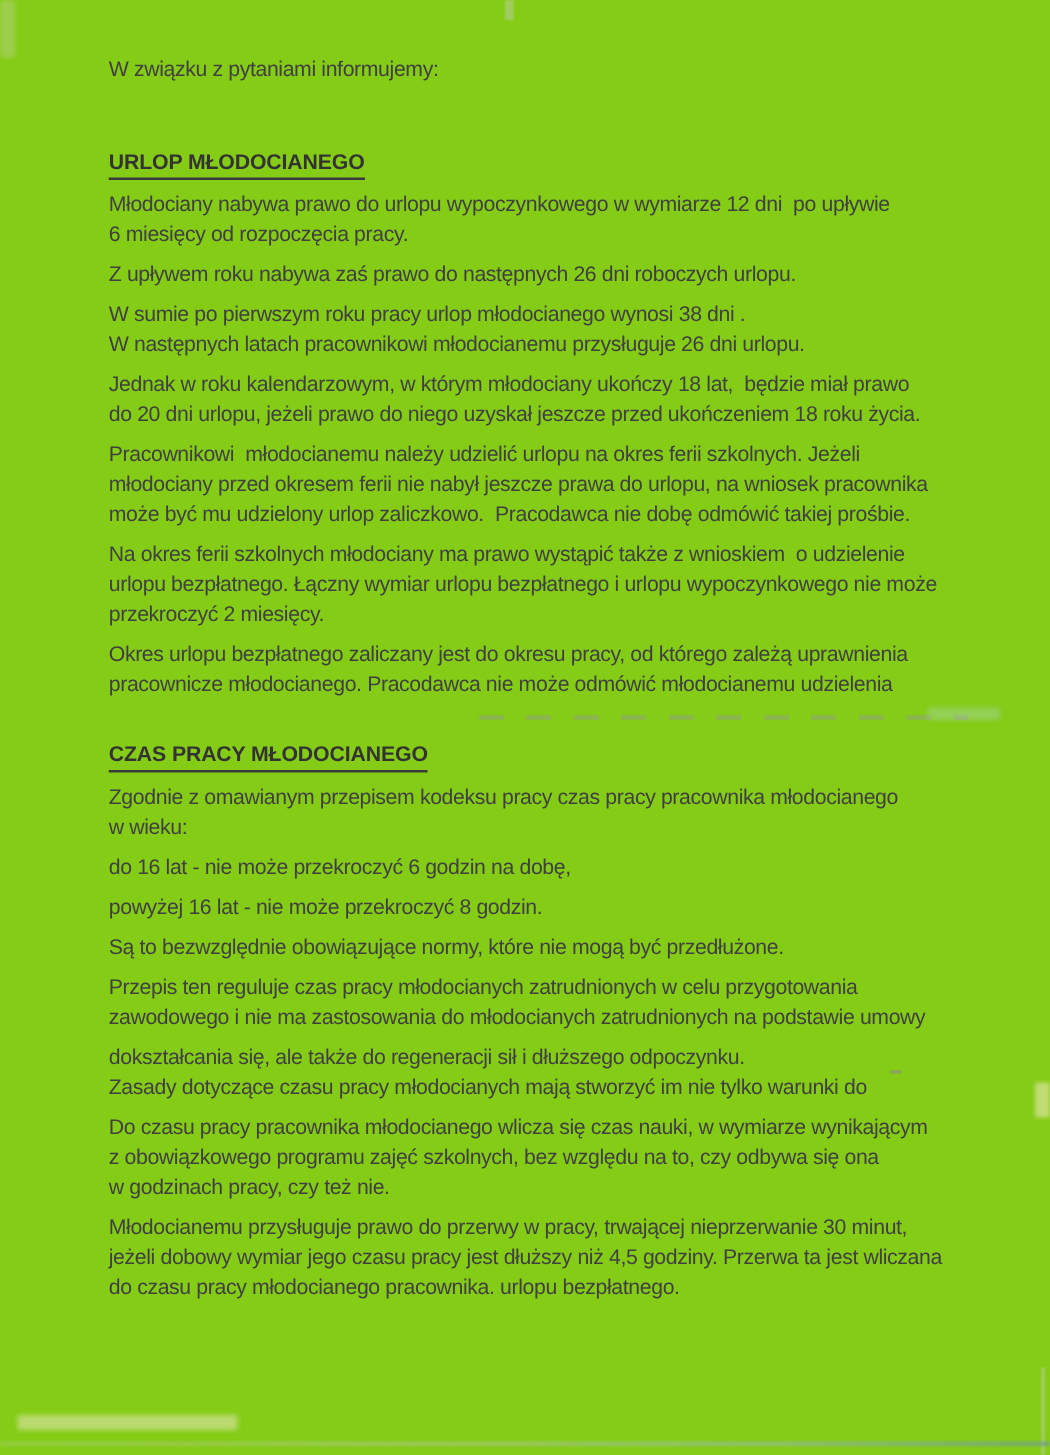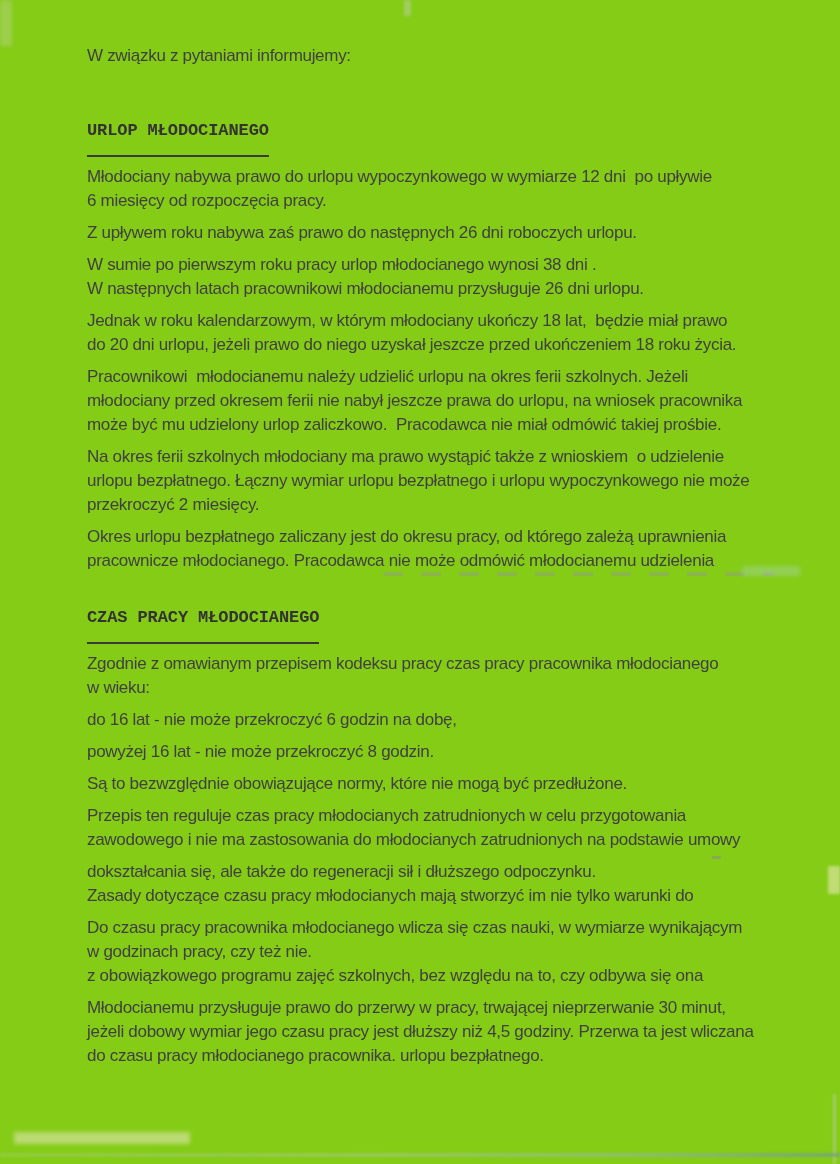--- a/index.html
+++ b/index.html
@@ -40,22 +40,21 @@
     font-weight: bold;
     color: #333333;
     letter-spacing: -0.1px;
     line-height: 24px;
   }
   .heading-1 { margin: 50px 0 8px 0; }
   .heading-2 { margin: 32px 0 8px 0; }
   .section-heading .underlined {
     display: inline-block;
     border-bottom: 2px solid #3a3a3a;
-    padding-bottom: 12px;
-    font-family: Liberation Mono, monospace;
+    padding-bottom: 0px;
   }
   .para {
     margin: 0 0 8px 0;
   }
   
   .artifact { position: absolute; pointer-events: none; }
   .a-top-corner { left: 0; top: 0; width: 12px; height: 46px;
     background: rgba(214,211,206,0.30); filter: blur(2px); }
   .a-top-tick { left: 404px; top: 0; width: 7px; height: 16px;
     background: rgba(205,205,205,0.40); filter: blur(1px); }
@@ -110,21 +109,21 @@
       </div>
 
       <div class="para">
         <div class="line">Jednak w roku kalendarzowym, w którym młodociany ukończy 18 lat,  będzie miał prawo</div>
         <div class="line">do 20 dni urlopu, jeżeli prawo do niego uzyskał jeszcze przed ukończeniem 18 roku życia.</div>
       </div>
 
       <div class="para">
         <div class="line">Pracownikowi  młodocianemu należy udzielić urlopu na okres ferii szkolnych. Jeżeli</div>
         <div class="line">młodociany przed okresem ferii nie nabył jeszcze prawa do urlopu, na wniosek pracownika</div>
-        <div class="line">może być mu udzielony urlop zaliczkowo.  Pracodawca nie miał odmówić takiej prośbie.</div>
+        <div class="line">może być mu udzielony urlop zaliczkowo.  Pracodawca nie dobę odmówić takiej prośbie.</div>
       </div>
 
       <div class="para">
         <div class="line">Na okres ferii szkolnych młodociany ma prawo wystąpić także z wnioskiem  o udzielenie</div>
         <div class="line">urlopu bezpłatnego. Łączny wymiar urlopu bezpłatnego i urlopu wypoczynkowego nie może</div>
         <div class="line">przekroczyć 2 miesięcy.</div>
       </div>
 
       <div class="para">
         <div class="line">Okres urlopu bezpłatnego zaliczany jest do okresu pracy, od którego zależą uprawnienia</div>
@@ -159,22 +158,22 @@
         <div class="line">zawodowego i nie ma zastosowania do młodocianych zatrudnionych na podstawie umowy</div>
       </div>
 
       <div class="para">
         <div class="line">dokształcania się, ale także do regeneracji sił i dłuższego odpoczynku.</div>
         <div class="line">Zasady dotyczące czasu pracy młodocianych mają stworzyć im nie tylko warunki do</div>
       </div>
 
       <div class="para">
         <div class="line">Do czasu pracy pracownika młodocianego wlicza się czas nauki, w wymiarze wynikającym</div>
+        <div class="line">z obowiązkowego programu zajęć szkolnych, bez względu na to, czy odbywa się ona</div>
         <div class="line">w godzinach pracy, czy też nie.</div>
-        <div class="line">z obowiązkowego programu zajęć szkolnych, bez względu na to, czy odbywa się ona</div>
       </div>
 
       <div class="para">
         <div class="line">Młodocianemu przysługuje prawo do przerwy w pracy, trwającej nieprzerwanie 30 minut,</div>
         <div class="line">jeżeli dobowy wymiar jego czasu pracy jest dłuższy niż 4,5 godziny. Przerwa ta jest wliczana</div>
         <div class="line">do czasu pracy młodocianego pracownika. urlopu bezpłatnego.</div>
       </div>
     </section>
 
   </div>

